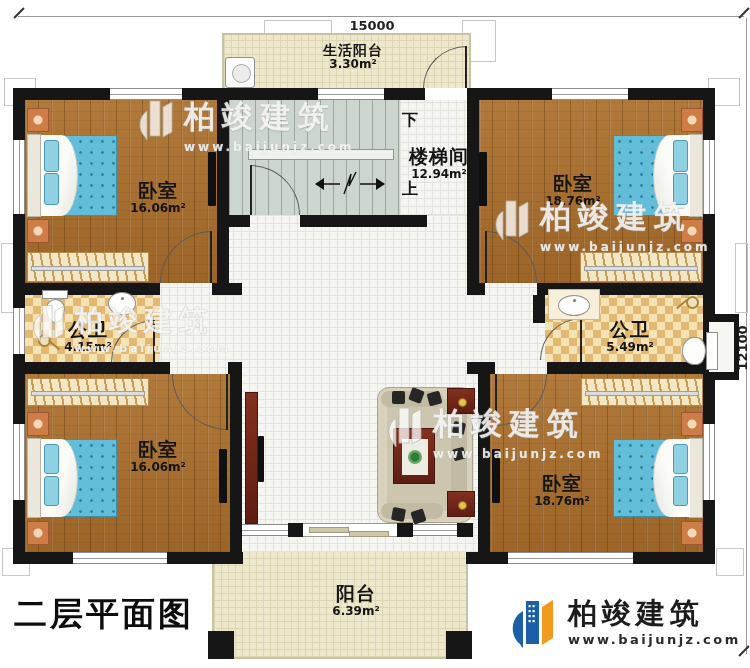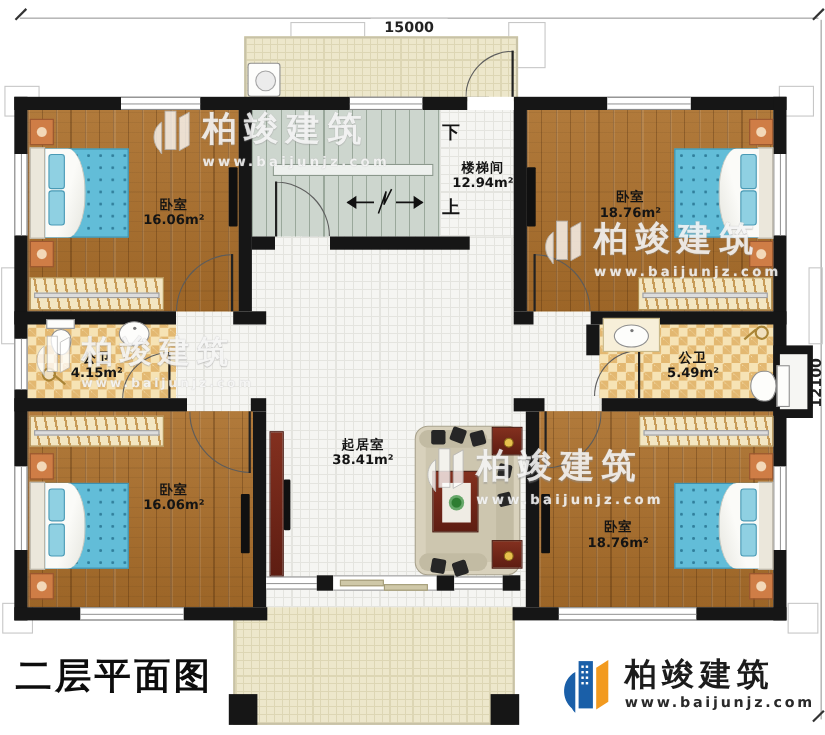--- a/index.html
+++ b/index.html
@@ -48,21 +48,21 @@
   .wardrobe{position:absolute;background-color:#f3e6c2;border:1px solid #b08d4e;box-sizing:border-box;
     background-image:repeating-linear-gradient(80deg,transparent 0 7px,#c79b58 7px 9px);}
   .wrail{position:absolute;left:3px;right:3px;top:45%;height:3px;background:#dcdcdc;border:1px solid #9f9f9f;}
   .tv{position:absolute;background:#101010;border-radius:1px;}
   .redwood{position:absolute;background:linear-gradient(180deg,#83301f,#5e1d12);border:1px solid #47150d;box-sizing:border-box;}
   .golddot{position:absolute;width:7px;height:7px;border-radius:50%;background:#e7c14d;border:1px solid #8a6a1a;}
   .cushion{position:absolute;background:#262626;border-radius:2px;}
   .fixture{position:absolute;background:#fdfdfb;border:1px solid #8f8f8f;box-sizing:border-box;}
   
   .rlabel{position:absolute;text-align:center;line-height:1.15;}
-  .rname{font-size:12px;font-weight:bold;color:#141414;letter-spacing:1px;}
+  .rname{font-size:19px;font-weight:bold;color:#141414;letter-spacing:1px;}
   .rarea{font-size:12px;font-weight:bold;color:#141414;}
   .dirlabel{position:absolute;font-size:16px;font-weight:bold;color:#141414;text-align:center;}
   .dim{position:absolute;font-size:13px;font-weight:bold;color:#222;text-align:center;background:#fff;}
   .dimline{position:absolute;background:#9a9a9a;}
   .tick{position:absolute;width:14px;height:2px;background:#333;transform:rotate(-45deg);}
   .eave{position:absolute;border:1px solid #c7c7c7;}
   
   .wm{position:absolute;display:flex;align-items:flex-start;opacity:.9;pointer-events:none;}
   .wm-big{font-size:31px;font-weight:bold;letter-spacing:7px;color:rgba(255,255,255,.88);
     text-shadow:0 0 1px #ababab,0 1px 1px rgba(140,140,140,.45);white-space:nowrap;}
@@ -93,24 +93,32 @@
   <div class="eave" style="left:462px;top:20px;width:32px;height:40px;"></div>
   <div class="eave" style="left:1px;top:243px;width:13px;height:68px;"></div>
   <div class="eave" style="left:735px;top:243px;width:11px;height:68px;"></div>
   <div class="eave" style="left:2px;top:548px;width:26px;height:26px;"></div>
   <div class="eave" style="left:716px;top:548px;width:26px;height:26px;"></div>
 
   <div class="cream" style="left:222px;top:33px;width:245px;height:55px;"></div>
   <div class="fixture" style="left:225px;top:57px;width:30px;height:31px;border-radius:3px;">
     <div class="abs" style="left:6px;top:6px;width:17px;height:17px;border:1px solid #a5a5a5;border-radius:50%;background:#ececec;"></div>
   </div>
+  <div class="rlabel" style="left:293px;top:42px;width:120px;">
+    <div class="rname" style="font-size:14px;">生活阳台</div>
+    <div class="rarea">3.30m²</div>
+  </div>
 
   <div class="cream" style="left:212px;top:537px;width:252px;height:118px;"></div>
   <div class="wall" style="left:208px;top:631px;width:26px;height:28px;"></div>
   <div class="wall" style="left:446px;top:631px;width:26px;height:28px;"></div>
+  <div class="rlabel" style="left:306px;top:583px;width:100px;">
+    <div class="rname">阳台</div>
+    <div class="rarea">6.39m²</div>
+  </div>
 
   <div class="tile" style="left:25px;top:100px;width:678px;height:452px;"></div>
 
   <div class="wood" style="left:25px;top:100px;width:192px;height:183px;"></div>
   <div class="wood" style="left:479px;top:100px;width:224px;height:183px;"></div>
   <div class="wood" style="left:25px;top:374px;width:205px;height:178px;"></div>
   <div class="wood" style="left:490px;top:374px;width:213px;height:178px;"></div>
   <div class="stairsbg" style="left:229px;top:100px;width:171px;height:115px;"></div>
   <div class="tile" style="left:400px;top:100px;width:67px;height:115px;"></div>
   <div class="checker" style="left:25px;top:290px;width:135px;height:72px;"></div>
@@ -308,24 +316,20 @@
   <div class="redwood" style="left:393px;top:428px;width:42px;height:56px;">
     <div class="abs" style="left:8px;top:10px;width:26px;height:36px;background:#efece4;"></div>
     <div class="abs" style="left:14px;top:21px;width:14px;height:14px;border-radius:50%;background:radial-gradient(circle,#2e7d32 0 4px,#67a86a 5px);"></div>
   </div>
   <div class="redwood" style="left:447px;top:388px;width:28px;height:26px;">
       <div class="golddot" style="left:10px;top:9px;"></div>
     </div>
   <div class="redwood" style="left:447px;top:491px;width:28px;height:26px;">
       <div class="golddot" style="left:10px;top:9px;"></div>
     </div>
-  <div class="rlabel" style="left:280px;top:398px;width:100px;">
-    <div class="rname">起居室</div>
-    <div class="rarea">38.41m²</div>
-  </div>
 
   <div class="wm" style="left:136px;top:96px;">
     <svg width="40" height="46" viewBox="0 0 40 46">
       <g fill="rgba(255,255,255,0.85)" stroke="#b5b5b5" stroke-width="0.8">
         <path d="M9 41 C2 34 2 21 11 15 L11 44 C10 43 9.5 42 9 41Z"></path>
         <rect x="14" y="5" width="10" height="35"></rect>
         <path d="M27 11 L36 6 L36 36 L27 41Z"></path>
       </g>
     </svg>
     <div style="margin-left:8px;">

